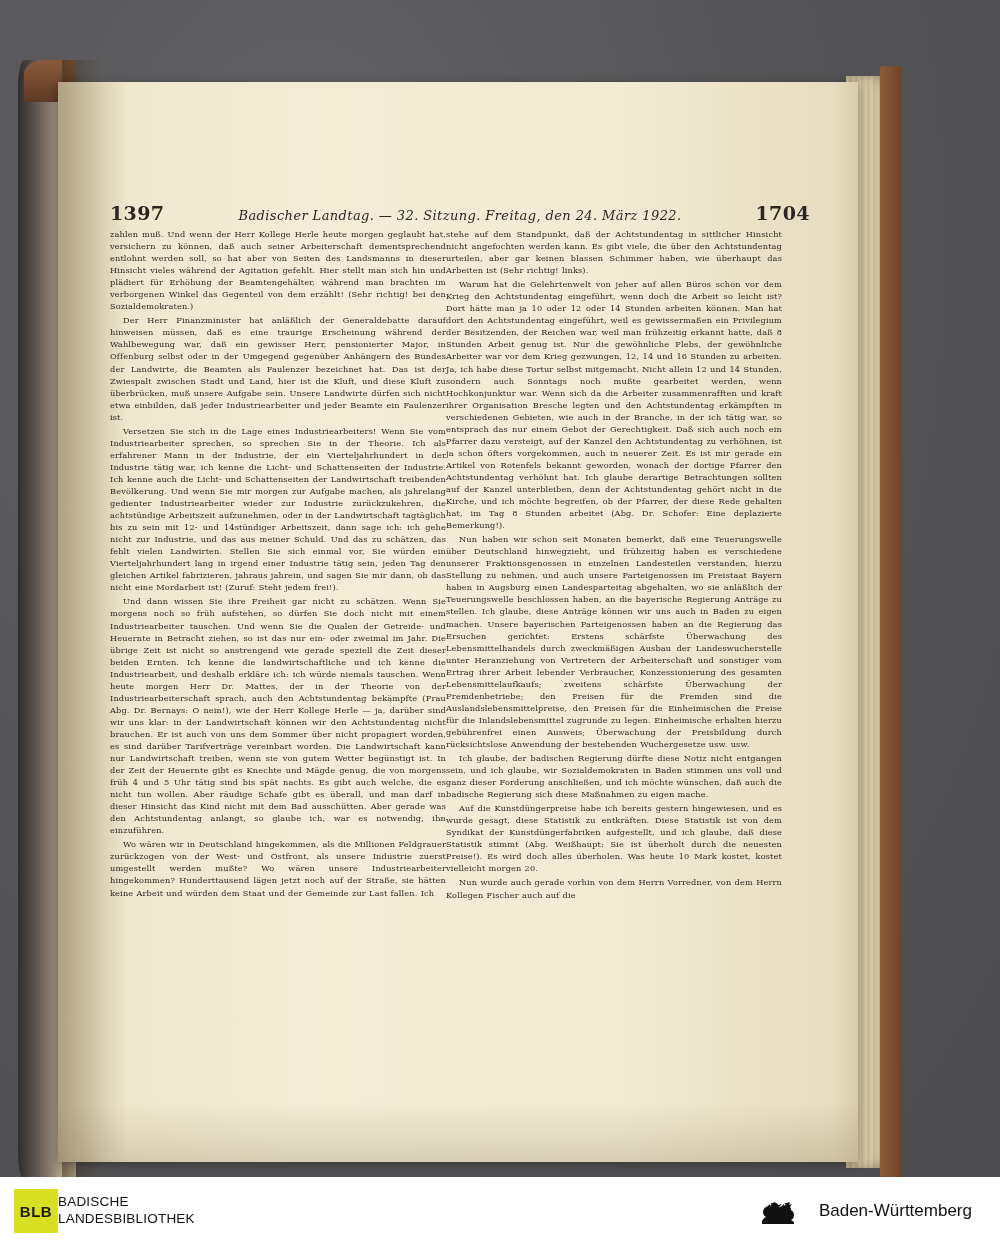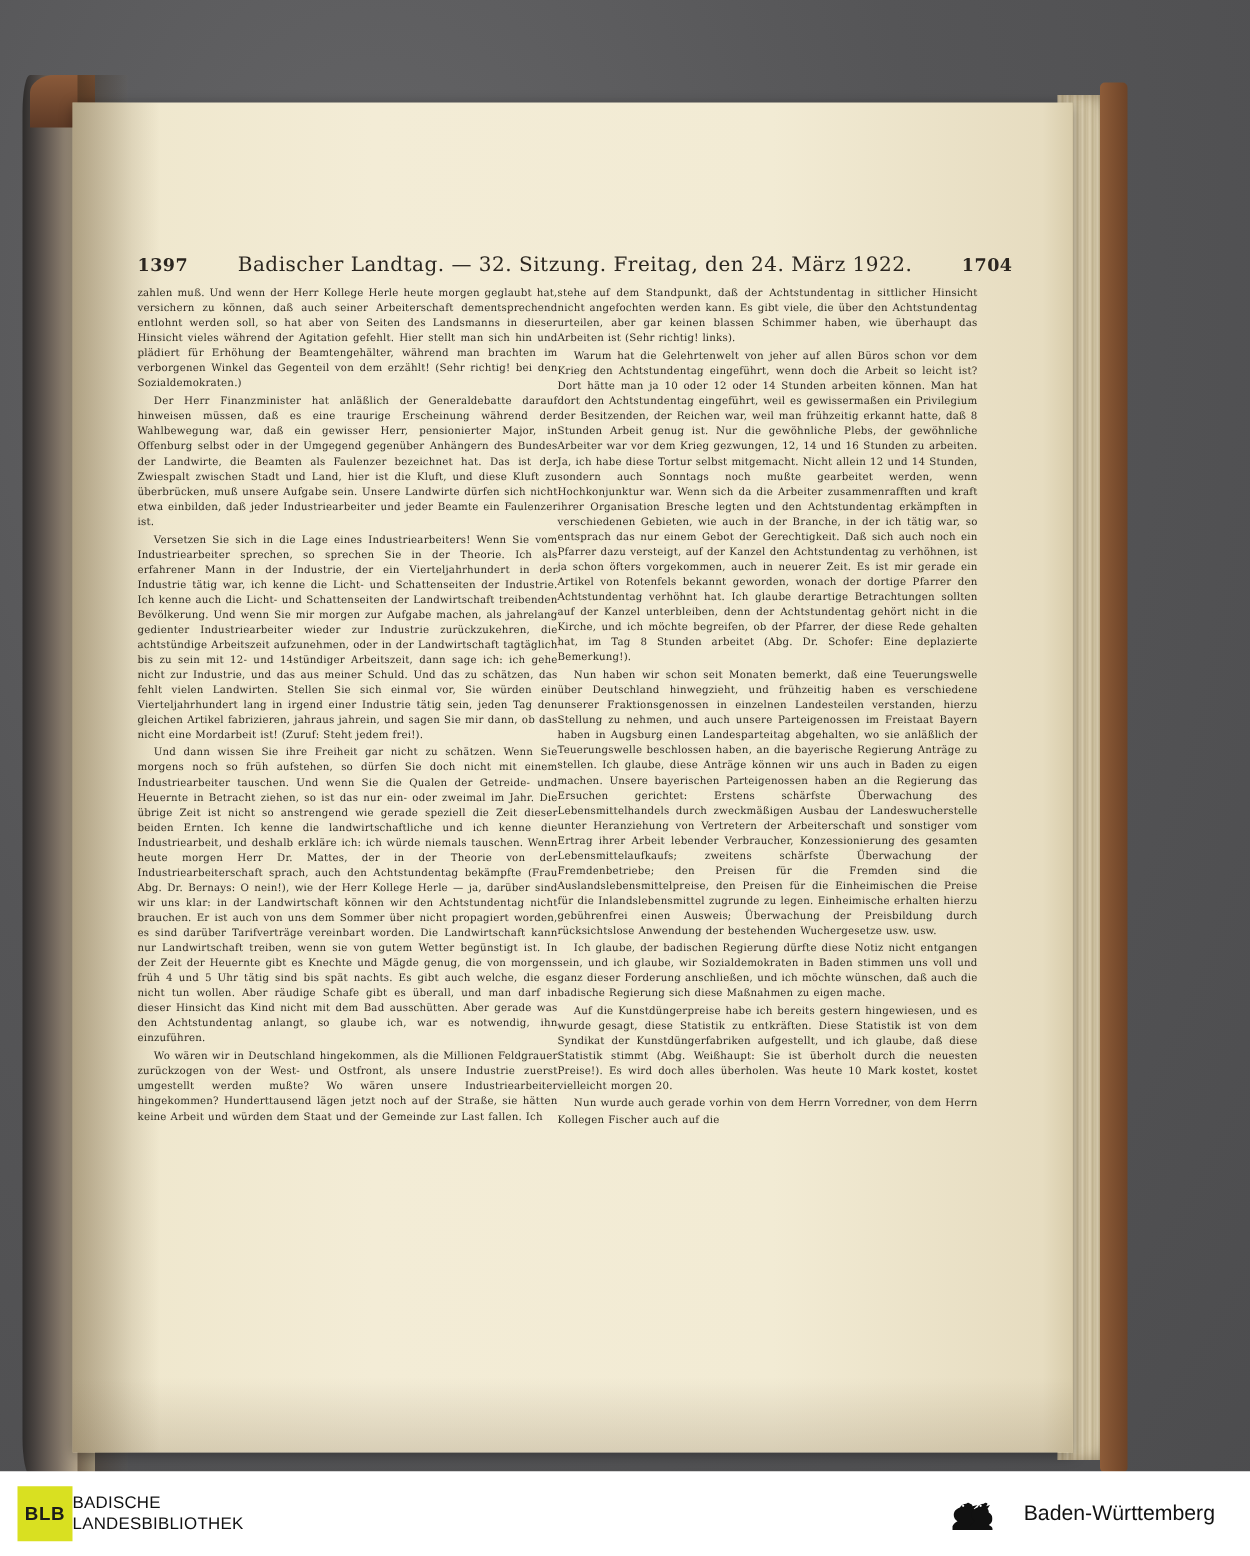--- a/index.html
+++ b/index.html
@@ -118,25 +118,26 @@
     top: 120px;
     width: 700px;
     display: flex;
     align-items: baseline;
     justify-content: space-between;
     color: #2b2620;
     font-size: 11.5px;
     letter-spacing: 0.4px;
   }
   .folio {
-    font-size: 14px;
+    font-size: 19px;
     font-weight: bold;
   }
   .head-title {
-    font-size: 16px;
+    font-size: 13px;
+    font-style: italic;
   }
 
   
   .columns {
     position: absolute;
     left: 52px;
     top: 146px;
     width: 700px;
     height: 880px;
     display: flex;

